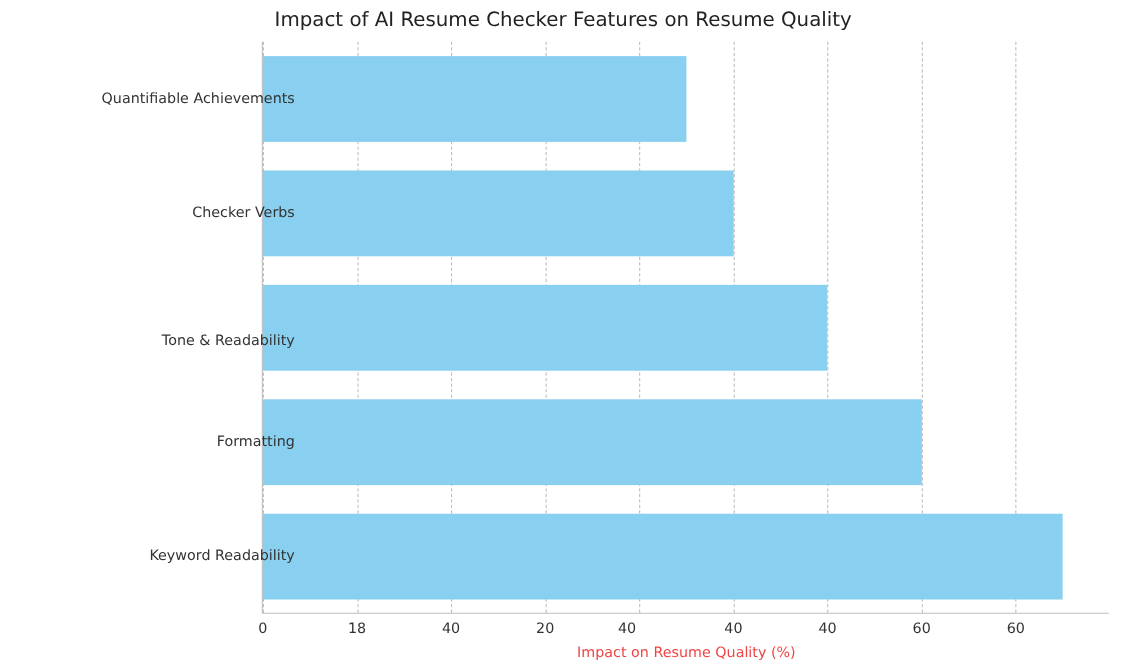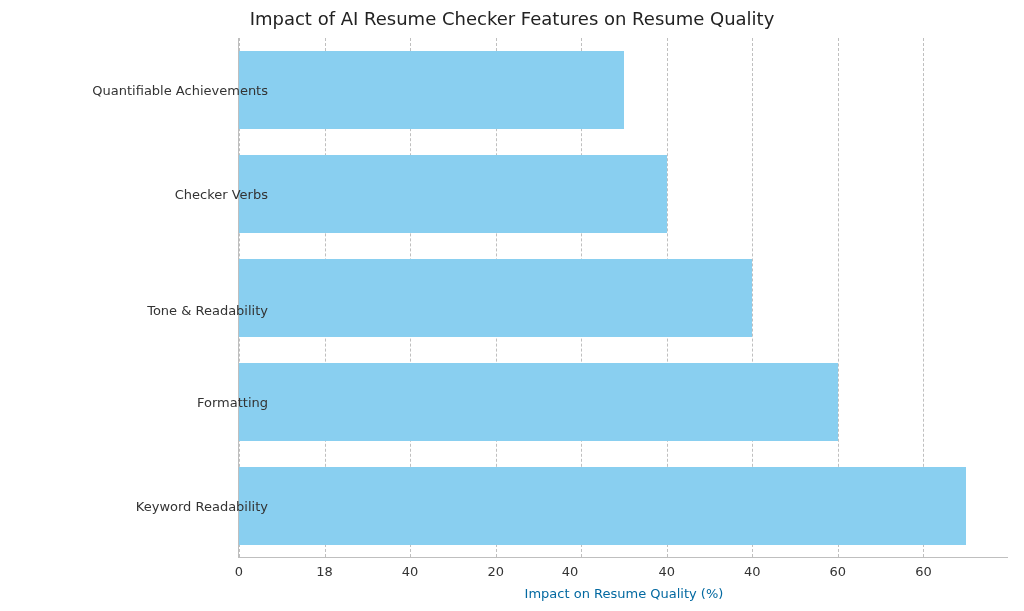--- a/index.html
+++ b/index.html
@@ -52,21 +52,21 @@
     transform: translateX(-50%);
     color: #333;
   }
   .xlabel {
     position: absolute;
     left: 0;
     width: 770px;
     top: 548px;
     text-align: center;
     font-size: 13px;
-    color: #0369a1;
+    color: #ef4444;
   }
   
   .ytick {
     position: absolute;
     right: 780px; 
     font-size: 13px;
     color: #333;
     white-space: nowrap;
     transform: translateY(-50%);
     margin-left: 20px;

